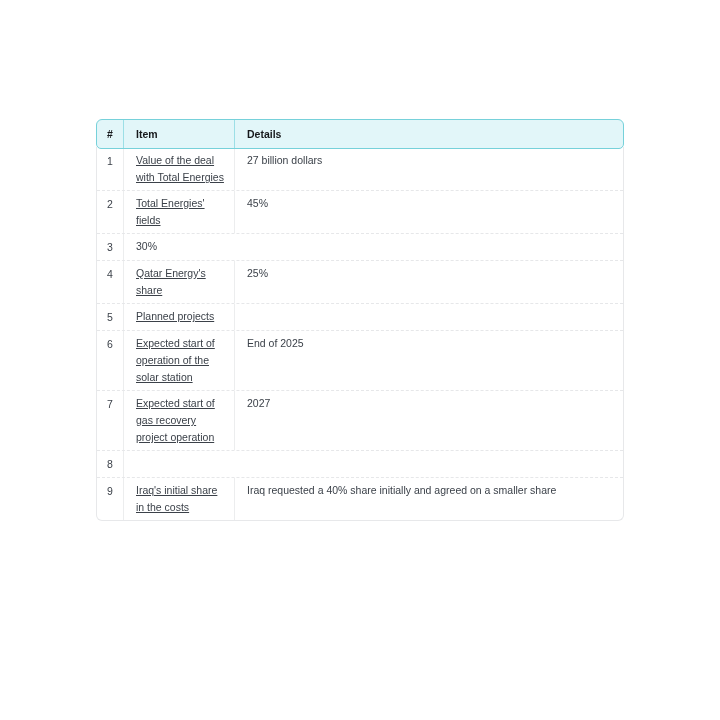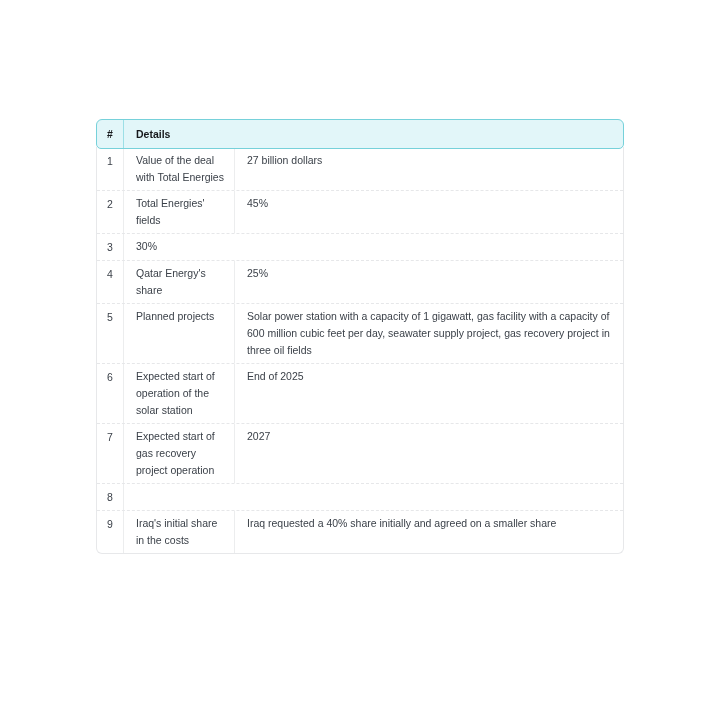--- a/index.html
+++ b/index.html
@@ -77,29 +77,31 @@
   }
   .cell.c-num {
     text-align: center;
     padding-left: 2px;
     padding-right: 2px;
     border-right: 1px solid #ecedee;
     padding-top: 5px;
   }
   .cell.c-item {
     border-right: 1px solid #ecedee;
+    text-decoration: underline;
   }
 </style>
 </head>
 <body>
 
 <div class="page">
   <div class="deal-table">
     <div class="thead">
       <div class="th c-num">#</div>
+      <div class="th c-item">Item</div>
       <div class="th c-details">Details</div>
     </div>
     <div class="tbody" id="tbody">
         <div class="row">
           <div class="cell c-num">1</div>
           <div class="cell c-item">Value of the deal with Total Energies</div>
           <div class="cell c-details">27 billion dollars</div>
         </div>
         <div class="row">
           <div class="cell c-num">2</div>
@@ -111,21 +113,20 @@
           <div class="cell c-details">30%</div>
         </div>
         <div class="row">
           <div class="cell c-num">4</div>
           <div class="cell c-item">Qatar Energy's share</div>
           <div class="cell c-details">25%</div>
         </div>
         <div class="row">
           <div class="cell c-num">5</div>
           <div class="cell c-item">Planned projects</div>
-          <div class="cell c-details">Solar power station with a capacity of 1 gigawatt, gas facility with a capacity of 600 million cubic feet per day, seawater supply project, gas recovery project in three oil fields</div>
         </div>
         <div class="row">
           <div class="cell c-num">6</div>
           <div class="cell c-item">Expected start of operation of the solar station</div>
           <div class="cell c-details">End of 2025</div>
         </div>
         <div class="row">
           <div class="cell c-num">7</div>
           <div class="cell c-item">Expected start of gas recovery project operation</div>
           <div class="cell c-details">2027</div>

